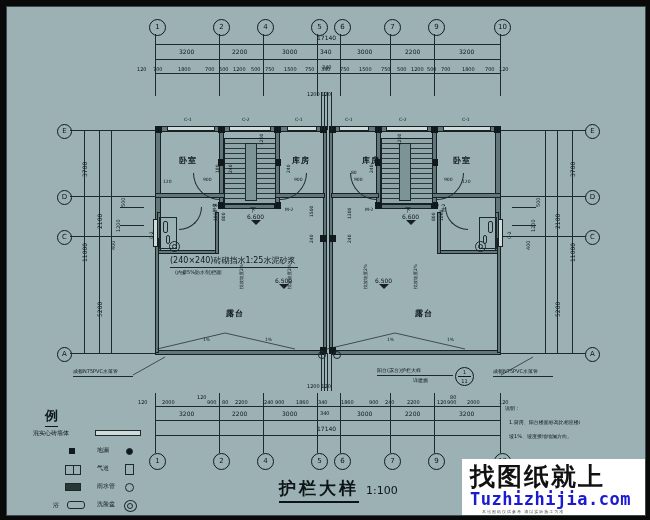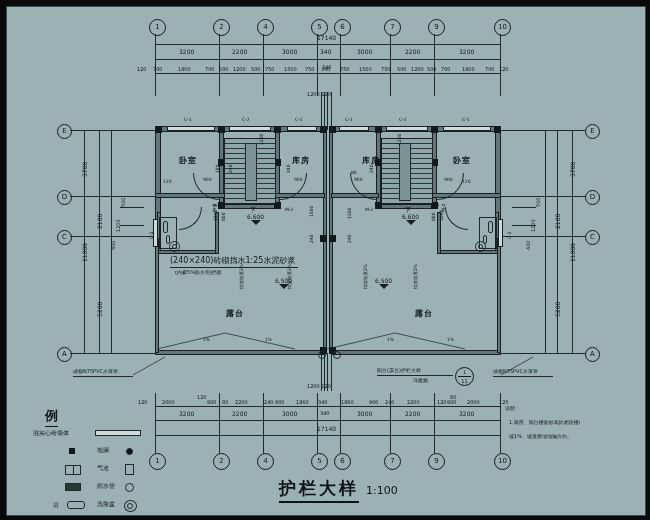--- a/index.html
+++ b/index.html
@@ -522,15 +522,20 @@
       <div class="rect" style="left:42px;top:94px;width:18px;height:8px;border-radius:3px;"></div>
       <div class="lt" style="left:72px;top:93px;">洗脸盆</div>
       <div class="circ" style="left:99px;top:93px;width:11px;height:10px;"></div>
       <div class="circ" style="left:102px;top:96px;width:4px;height:4px;"></div>
     </div>
 
     <div id="title">
       <span class="t1">护栏大样</span><span class="t2">1:100</span>
     </div>
 
+    <div id="watermark">
+      <div class="cn">找图纸就上</div>
+      <div class="en">Tuzhizhijia.com</div>
+      <div class="tiny">本站图纸仅供参考 请以实际施工为准</div>
+    </div>
 
   </div>
 </div>
 
 </body></html>

